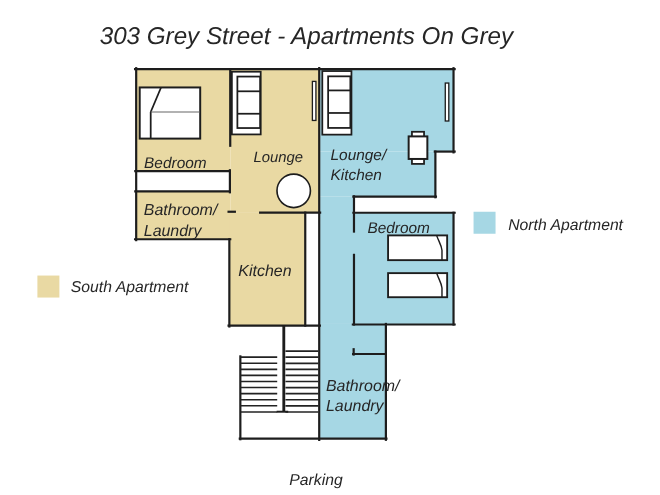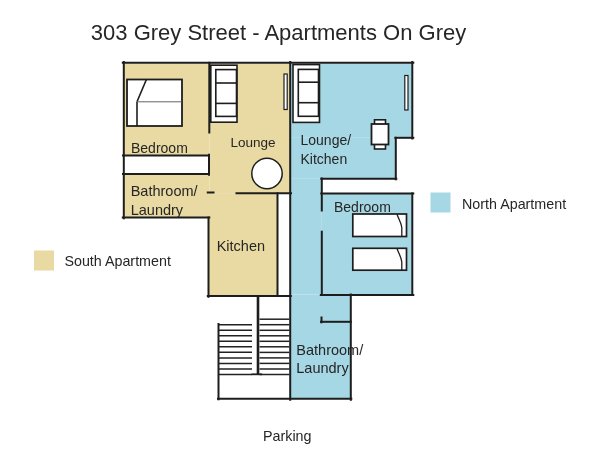--- a/index.html
+++ b/index.html
@@ -1,17 +1,17 @@
 <!DOCTYPE html>
 <html><head>
 <meta charset="utf-8">
 <style>
   html,body{margin:0;padding:0;background:#ffffff;}
   #page{position:relative;width:600px;height:450px;background:#fff;overflow:hidden;
-        font-family:"Liberation Sans", sans-serif;}
+        font-family:"Liberation Sans", sans-serif;font-style:italic;}
   svg{position:absolute;left:0;top:0;}
   text{font-family:"Liberation Sans", sans-serif;fill:#262626;}
 </style>
 </head>
 <body>
 <div id="page">
 <svg width="600" height="450" viewBox="0 0 600 450">
 
   <rect x="124" y="63.5" width="85.5" height="92" fill="#e9d9a3"></rect>
   <rect x="124" y="174" width="85.5" height="43.5" fill="#e9d9a3"></rect>

